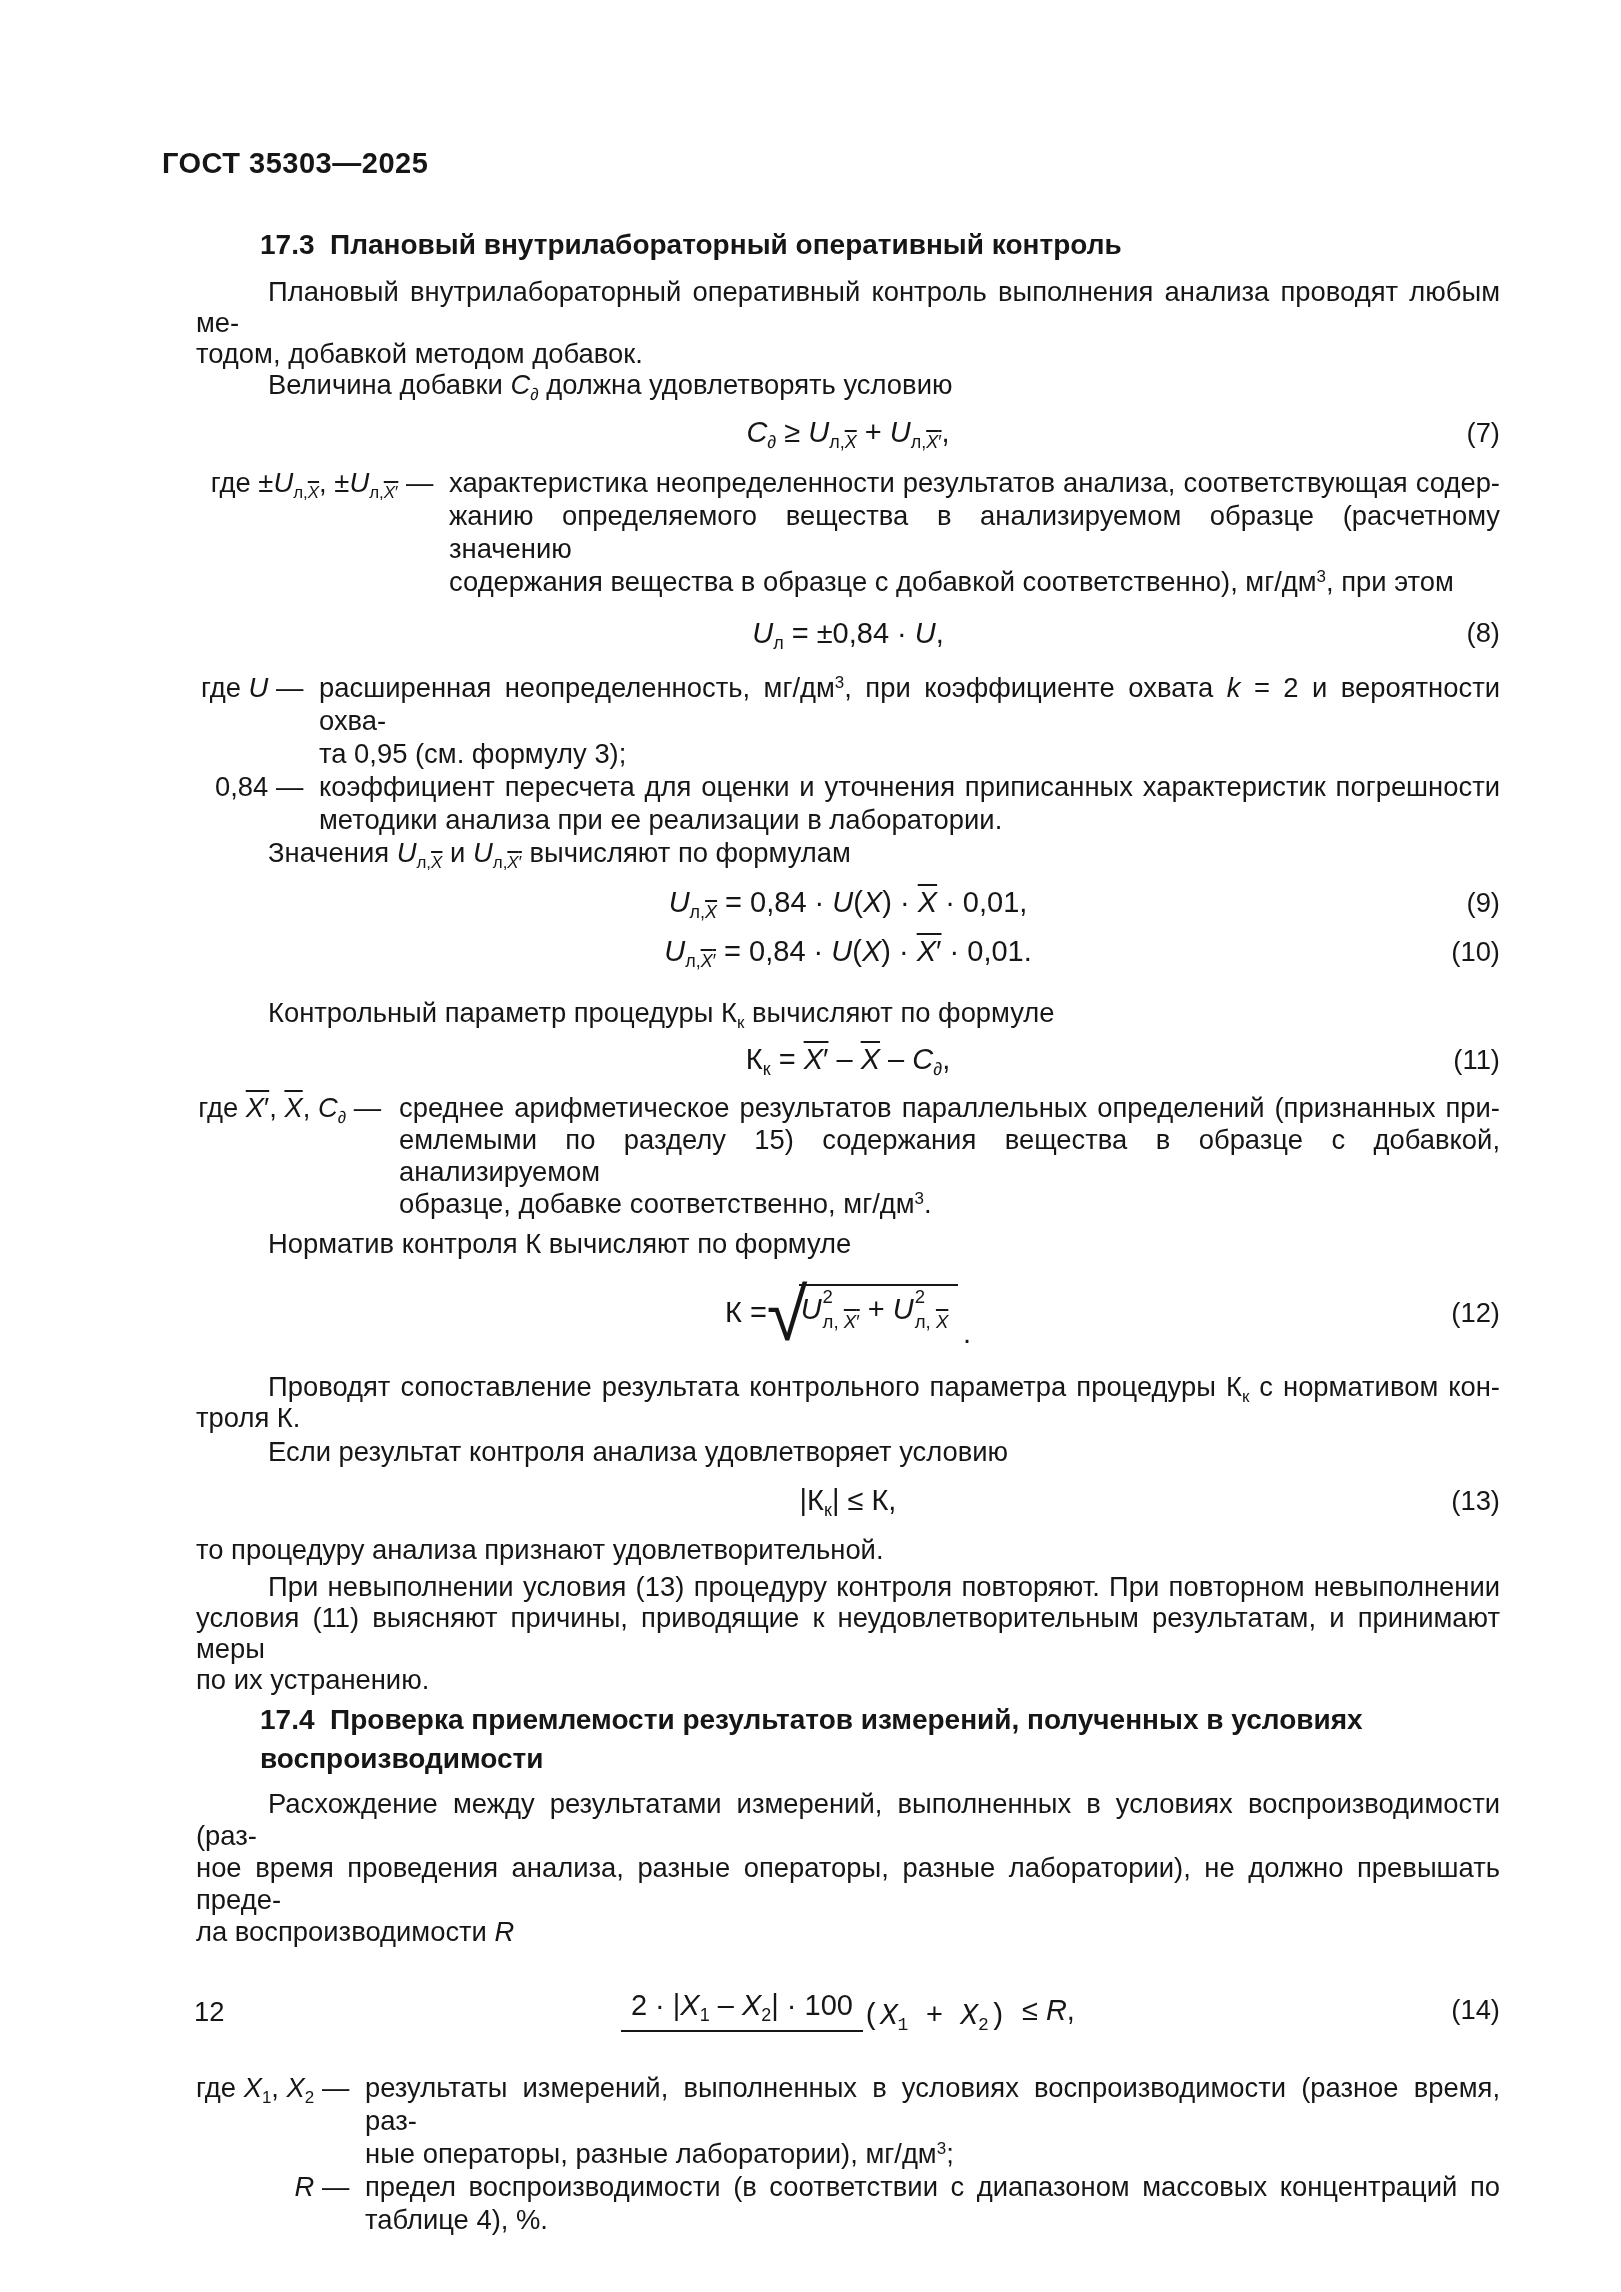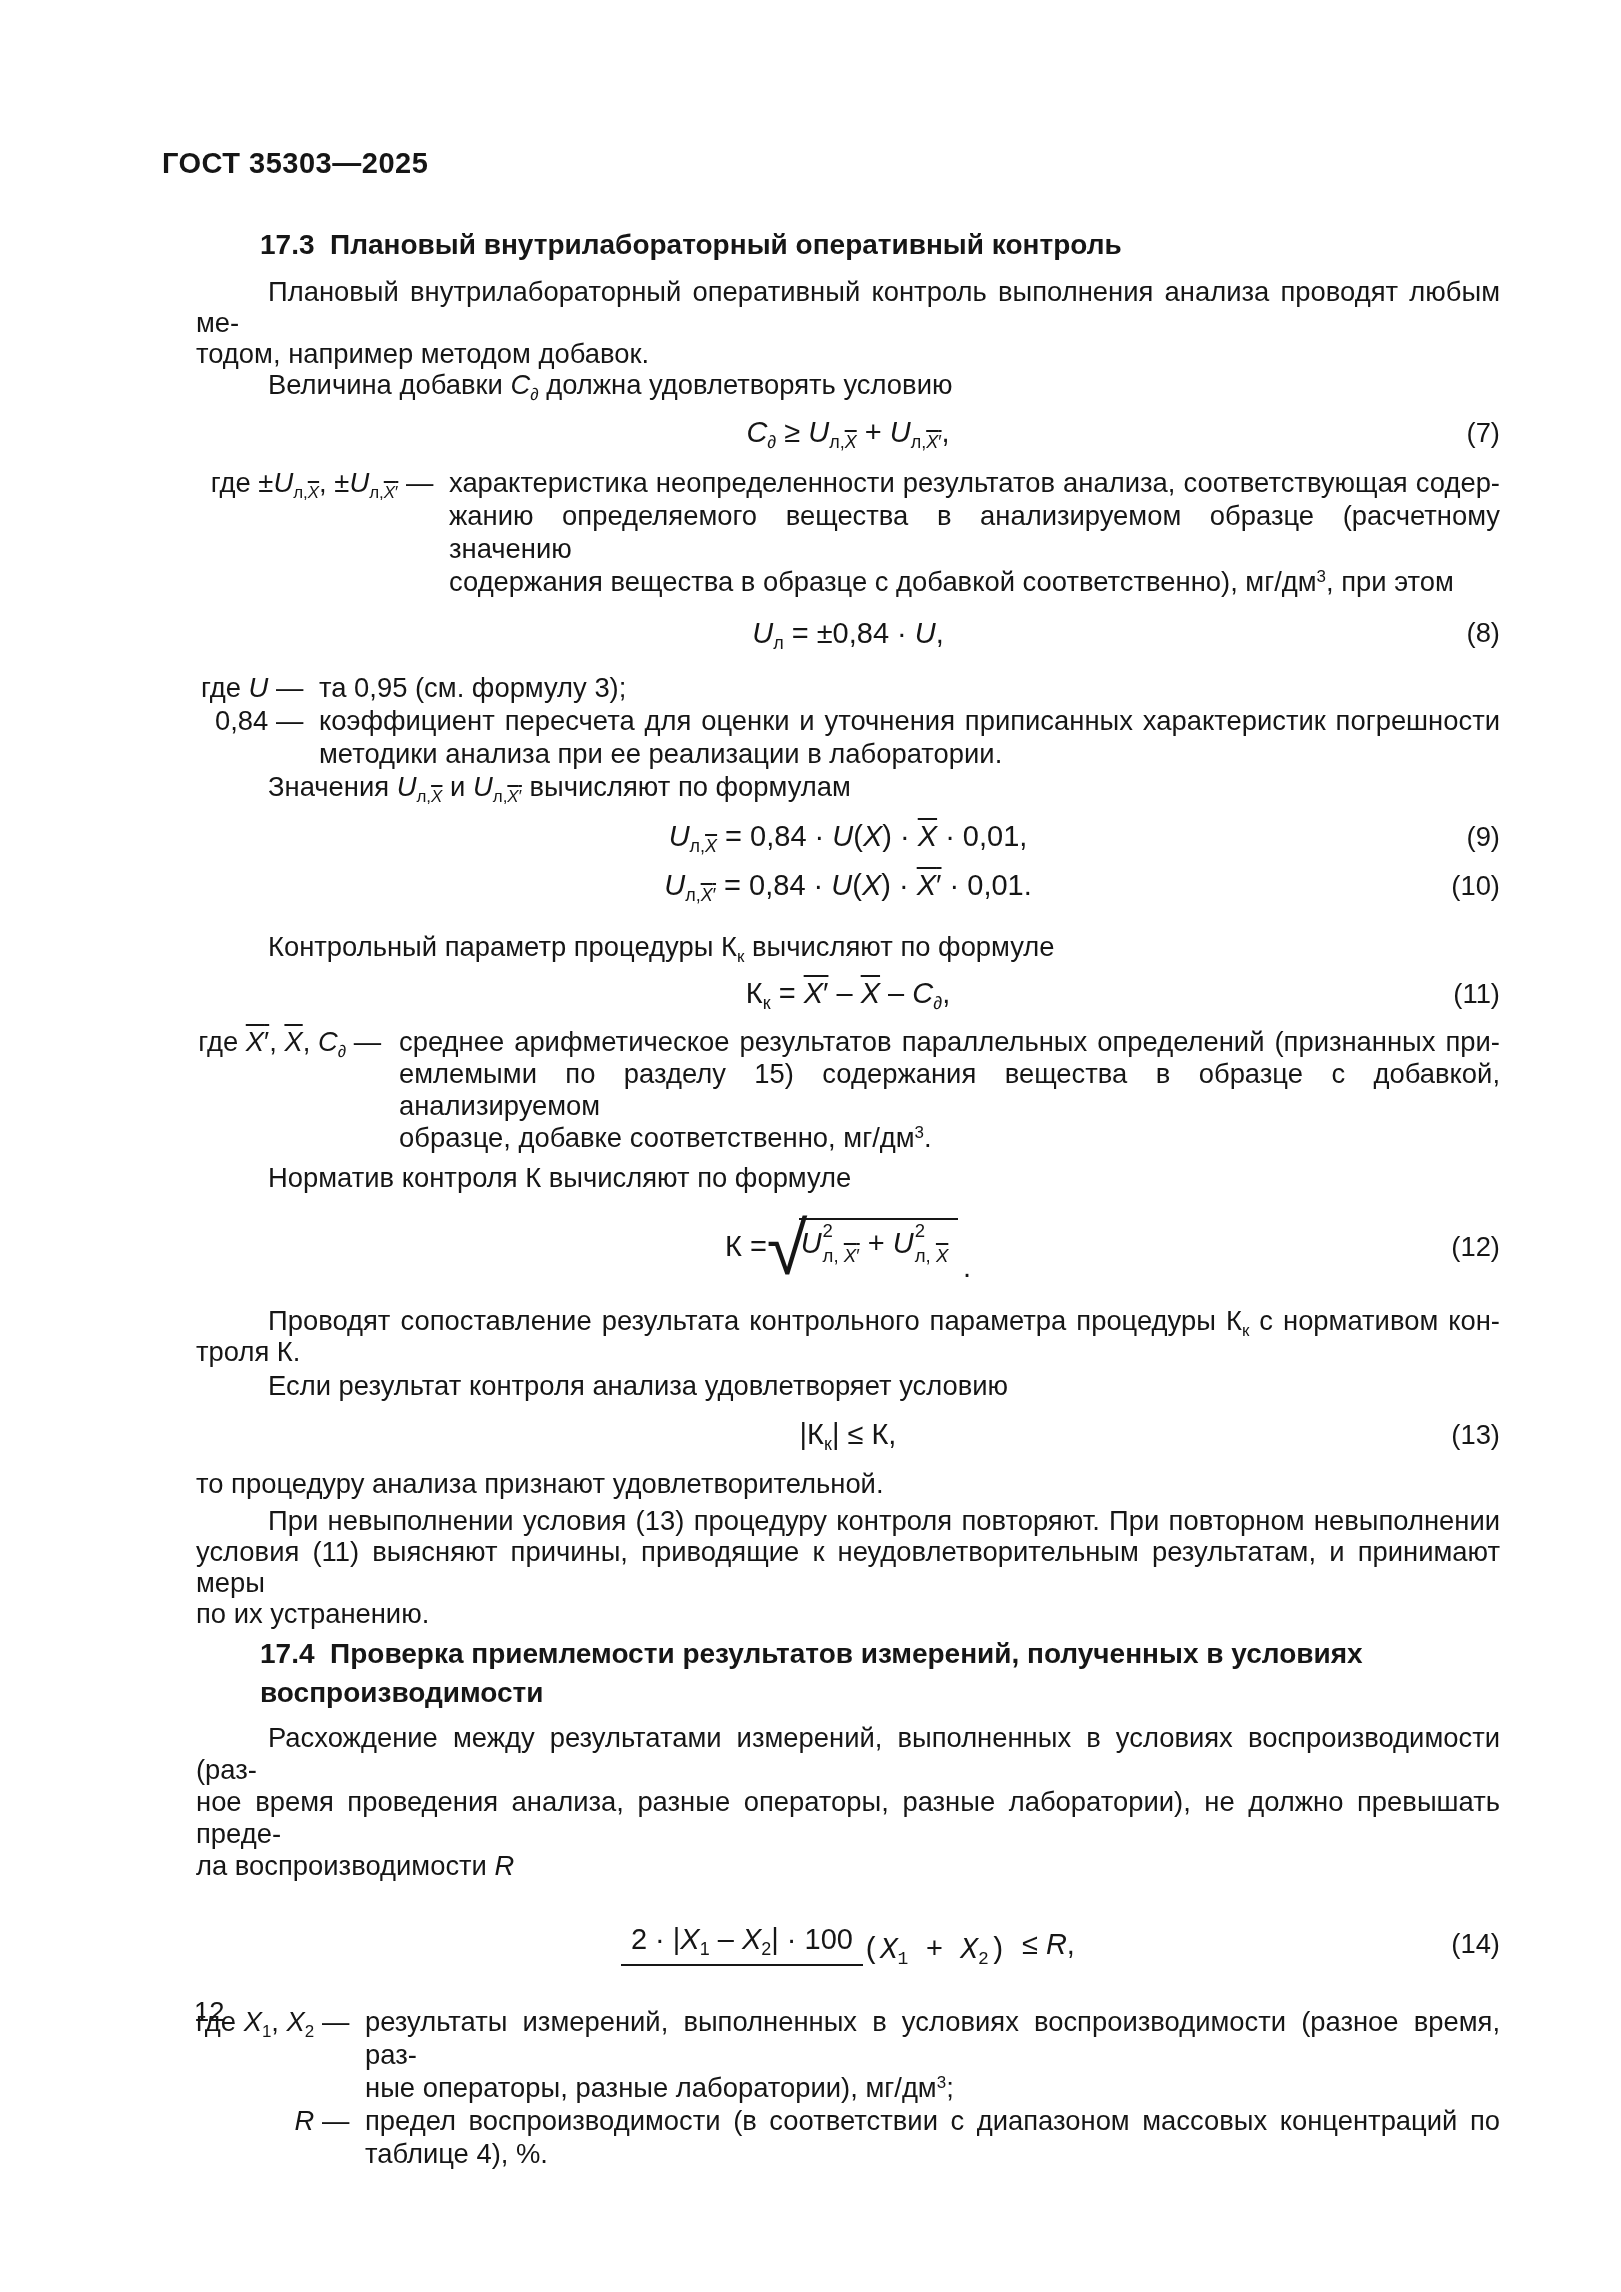--- a/index.html
+++ b/index.html
@@ -52,21 +52,21 @@
 <div class="page">
 
   <div class="runhead">ГОСТ 35303—2025</div>
 
   <div class="content">
 
     <div class="h" style="margin-top:227px">17.3&nbsp; Плановый внутрилабораторный оперативный контроль</div>
 
     <div class="para" style="margin-top:13.7px">
       <div class="jl ind">Плановый внутрилабораторный оперативный контроль выполнения анализа проводят любым ме-</div>
-      <div class="ll">тодом, например методом добавок.</div>
+      <div class="ll">тодом, добавкой методом добавок.</div>
     </div>
 
     <div class="para">
       <div class="ll ind">Величина добавки <i>C</i><sub><i>∂</i></sub> должна удовлетворять условию</div>
     </div>
 
     <div class="frow" style="margin-top:11.8px;height:43px">
       <span class="fbody"><i>C</i><sub><i>∂</i></sub> ≥ <i>U</i><sub>л,<span class="ov"><i>X</i></span></sub> + <i>U</i><sub>л,<span class="ov"><i>X</i>′</span></sub>,</span>
       <span class="fno">(7)</span>
     </div>
@@ -81,20 +81,21 @@
     </div>
 
     <div class="frow" style="margin-top:13.7px;height:43px">
       <span class="fbody"><i>U</i><sub>л</sub> = ±0,84 · <i>U</i>,</span>
       <span class="fno">(8)</span>
     </div>
 
     <div class="defrow" style="margin-top:15.7px">
       <div class="dterm w125">где <i>U</i> —</div>
       <div class="ddesc">
+        <div class="jl">расширенная неопределенность, мг/дм<sup>3</sup>, при коэффициенте охвата <i>k</i> = 2 и вероятности охва-</div>
         <div class="ll">та 0,95 (см. формулу 3);</div>
       </div>
     </div>
 
     <div class="defrow">
       <div class="dterm w125">0,84 —</div>
       <div class="ddesc">
         <div class="jl">коэффициент пересчета для оценки и уточнения приписанных характеристик погрешности</div>
         <div class="ll">методики анализа при ее реализации в лаборатории.</div>
       </div>

